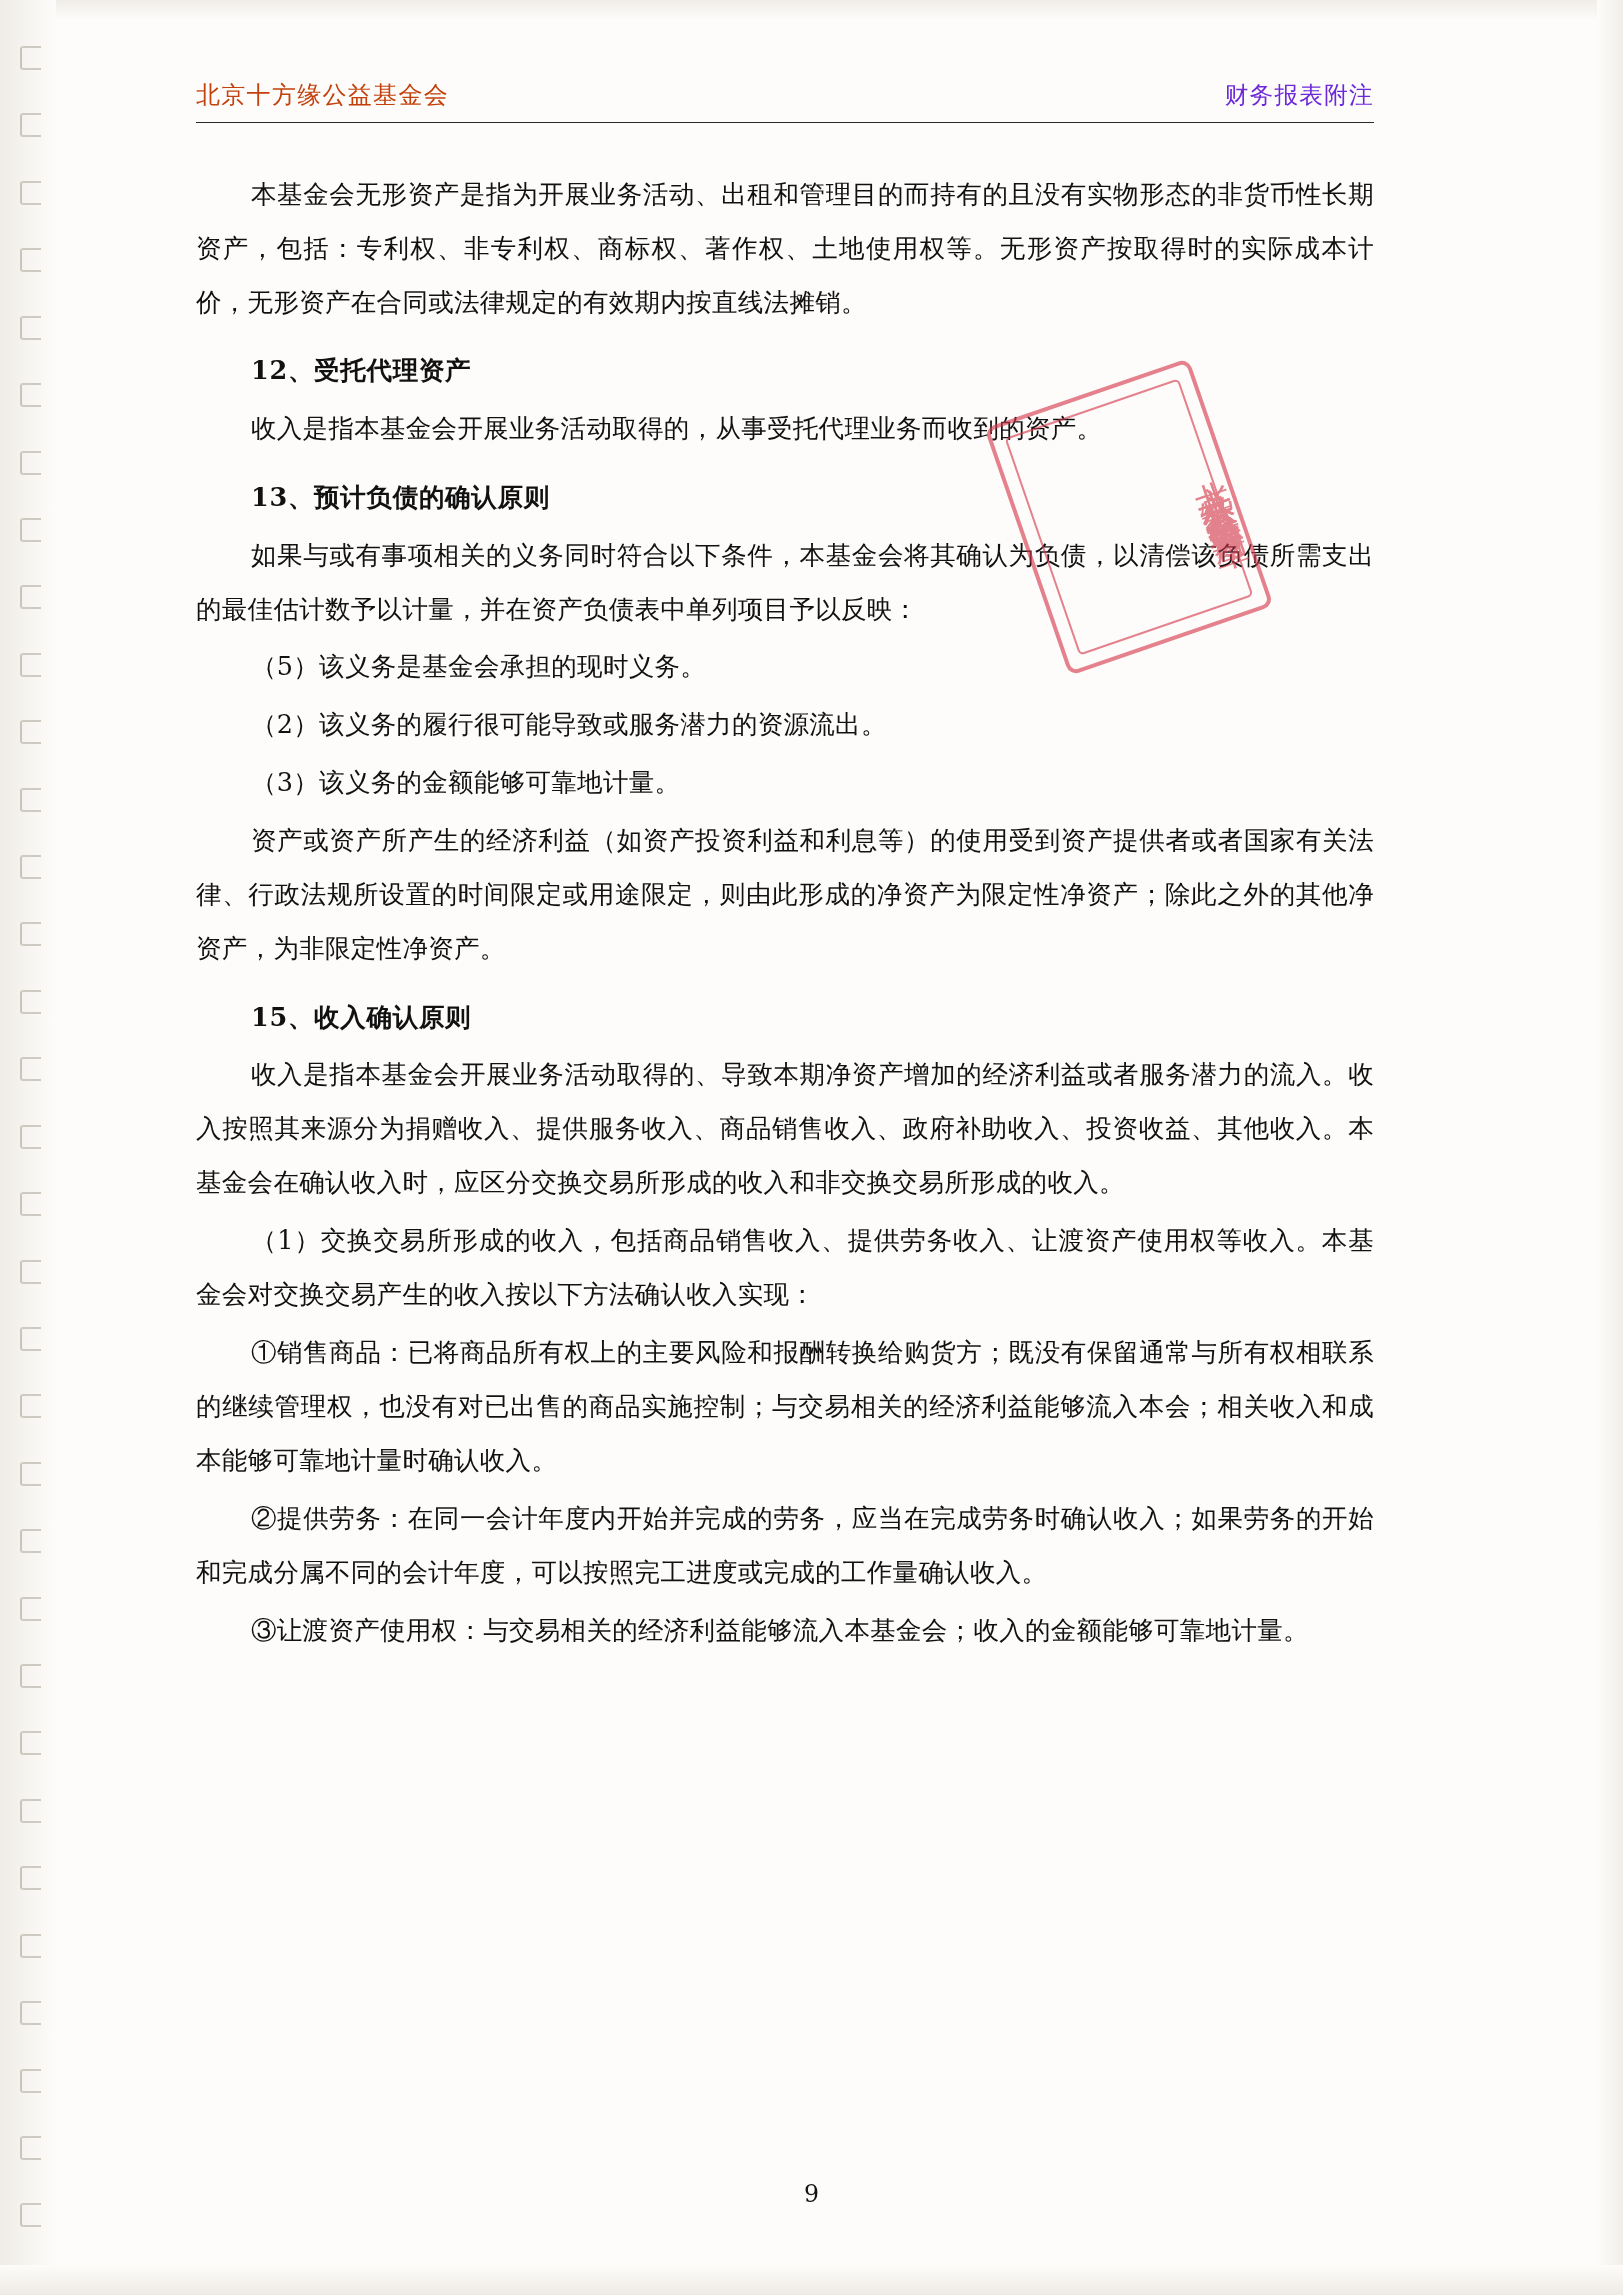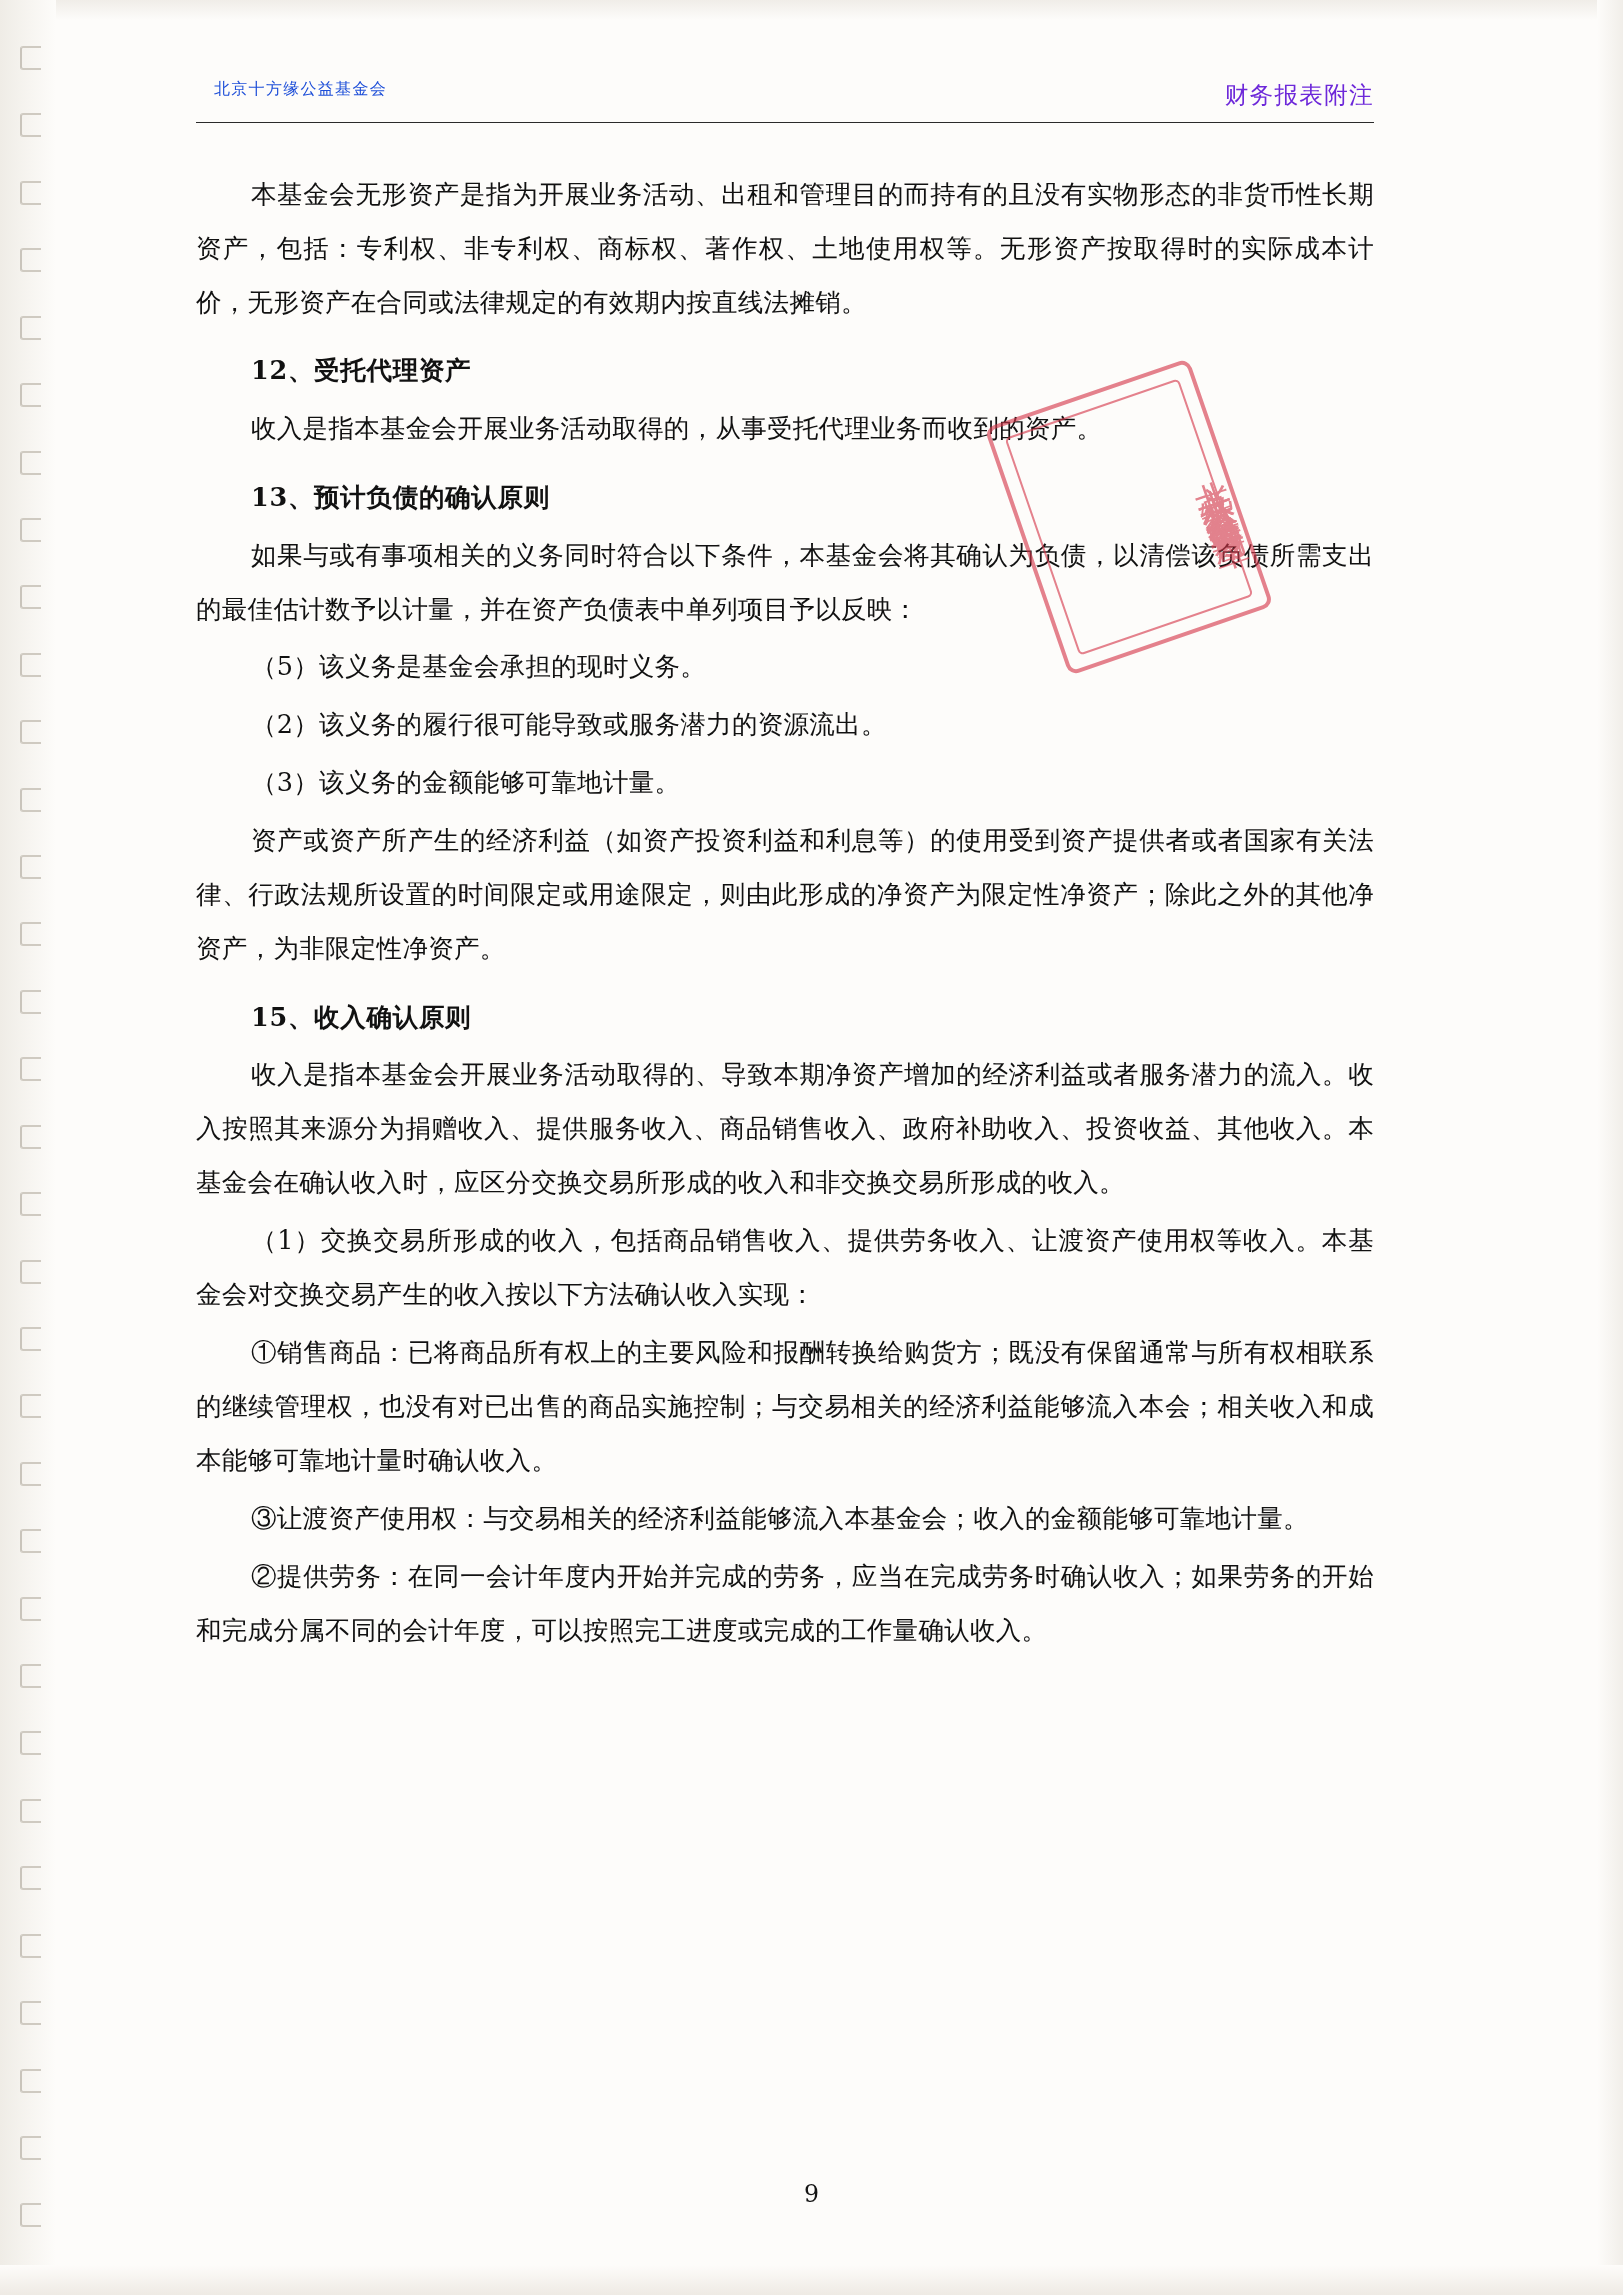--- a/index.html
+++ b/index.html
@@ -67,25 +67,24 @@
   .header {
     position: absolute;
     left: 196px;
     top: 79px;
     width: 1178px;
     height: 51px;
   }
   .header .h-left {
     position: absolute;
     left: 0; top: 0;
-    font-size: 16px;
+    font-size: 24px;
     letter-spacing: 1.3px;
-    color: #1d4ed8;
-    font-family: "DejaVu Serif", serif;
-    margin-left: 18px;
+    color: #c2410c;
+    font-family: "DejaVu Serif", serif;
   }
   .header .h-right {
     position: absolute;
     right: 0; top: 0;
     font-size: 23.6px;
     letter-spacing: 1.3px;
     color: #6d28d9;
     font-family: "DejaVu Serif", serif;
   }
   .header .rule {
@@ -234,22 +233,22 @@
       <p class="heading" id="h-13">13、预计负债的确认原则</p>
       <p class="indent" id="p-13">如果与或有事项相关的义务同时符合以下条件，本基金会将其确认为负债，以清偿该负债所需支出的最佳估计数予以计量，并在资产负债表中单列项目予以反映：</p>
       <p class="indent" id="p-13-1">（5）该义务是基金会承担的现时义务。</p>
       <p class="indent" id="p-13-2">（2）该义务的履行很可能导致或服务潜力的资源流出。</p>
       <p class="indent" id="p-13-3">（3）该义务的金额能够可靠地计量。</p>
       <p class="indent" id="p-14">资产或资产所产生的经济利益（如资产投资利益和利息等）的使用受到资产提供者或者国家有关法律、行政法规所设置的时间限定或用途限定，则由此形成的净资产为限定性净资产；除此之外的其他净资产，为非限定性净资产。</p>
       <p class="heading" id="h-15">15、收入确认原则</p>
       <p class="indent" id="p-15">收入是指本基金会开展业务活动取得的、导致本期净资产增加的经济利益或者服务潜力的流入。收入按照其来源分为捐赠收入、提供服务收入、商品销售收入、政府补助收入、投资收益、其他收入。本基金会在确认收入时，应区分交换交易所形成的收入和非交换交易所形成的收入。</p>
       <p class="indent" id="p-15-1">（1）交换交易所形成的收入，包括商品销售收入、提供劳务收入、让渡资产使用权等收入。本基金会对交换交易产生的收入按以下方法确认收入实现：</p>
       <p class="indent" id="p-15-1-a">①销售商品：已将商品所有权上的主要风险和报酬转换给购货方；既没有保留通常与所有权相联系的继续管理权，也没有对已出售的商品实施控制；与交易相关的经济利益能够流入本会；相关收入和成本能够可靠地计量时确认收入。</p>
+      <p class="indent" id="p-15-1-b">②提供劳务：在同一会计年度内开始并完成的劳务，应当在完成劳务时确认收入；如果劳务的开始和完成分属不同的会计年度，可以按照完工进度或完成的工作量确认收入。</p>
       <p class="indent" id="p-15-1-c">③让渡资产使用权：与交易相关的经济利益能够流入本基金会；收入的金额能够可靠地计量。</p>
-      <p class="indent" id="p-15-1-b">②提供劳务：在同一会计年度内开始并完成的劳务，应当在完成劳务时确认收入；如果劳务的开始和完成分属不同的会计年度，可以按照完工进度或完成的工作量确认收入。</p>
     </div>
 
   <div class="seal">
     <div class="seal-body"></div>
     <div class="seal-inner"></div>
     <div class="seal-text">北京十方缘公益基金会财务专用章</div>
   </div>
 
   <div class="page-number">9</div>
 

